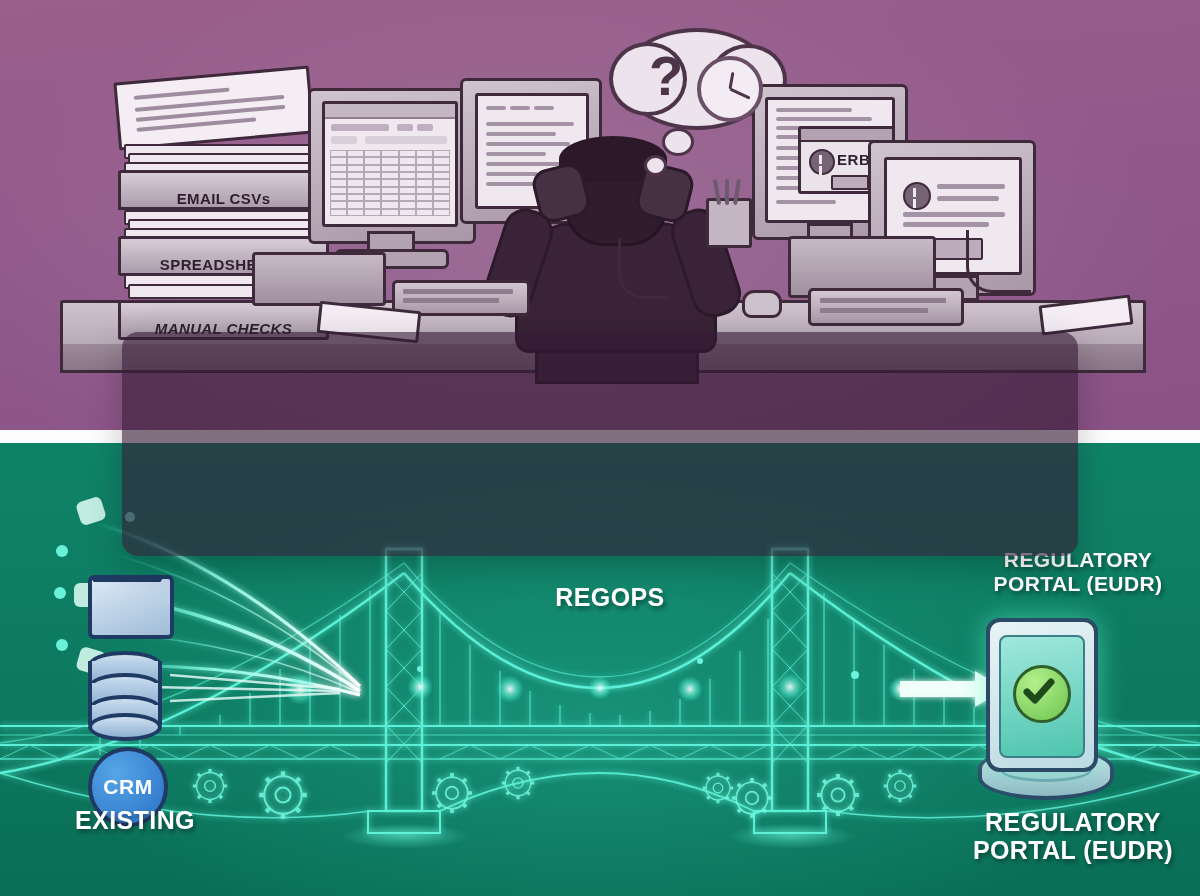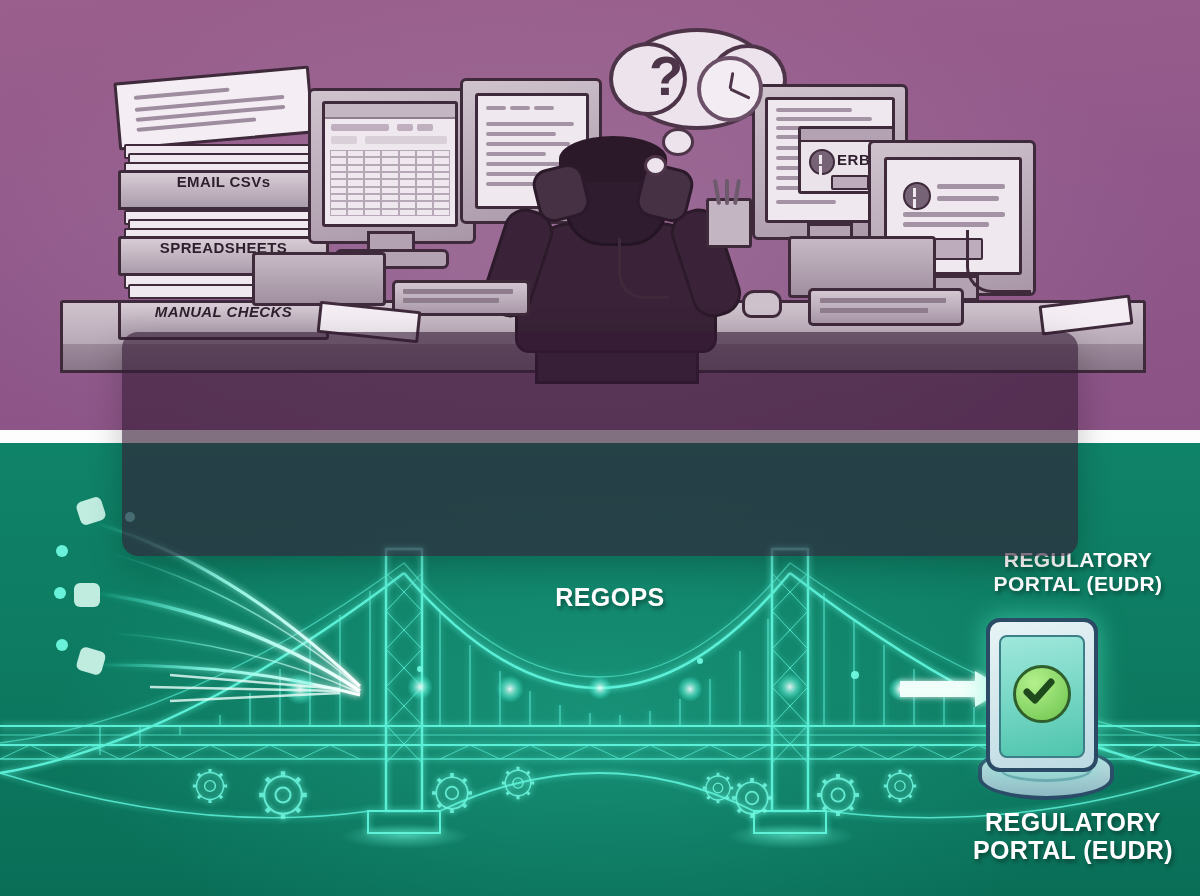--- a/index.html
+++ b/index.html
@@ -22,21 +22,21 @@
   .ink{--ink:#3f2a3c;}
   .desk{position:absolute;left:60px;top:300px;width:1080px;height:48px;
     background:linear-gradient(180deg,#cfc3cd,#b5a5b4);border:3px solid #3f2a3c;border-radius:3px;}
   .desk-front{position:absolute;left:60px;top:344px;width:1080px;height:26px;
     background:linear-gradient(180deg,#9c8a9b,#8a7689);border:3px solid #3f2a3c;border-top:none;}
 
   
   .trays{position:absolute;left:118px;top:118px;width:215px;height:205px;}
   .tray{position:absolute;left:0;width:205px;height:34px;
     background:linear-gradient(180deg,#d8cdd6,#ab9cab);border:3px solid #3f2a3c;border-radius:3px;
-    display:flex;align-items:flex-start;justify-content:center;}
+    display:flex;align-items:flex-end;justify-content:center;}
   .tray-label{font-size:15px;font-weight:700;color:#2f1f2e;letter-spacing:.4px;white-space:nowrap;}
   .tray1{top:52px;}.tray2{top:118px;}.tray3{top:182px;font-style:italic;}
   .tray-leg{position:absolute;width:9px;height:30px;background:#a08ea0;border:3px solid #3f2a3c;}
   .paper-stack{position:absolute;width:195px;height:42px;}
   .paper-stack i{position:absolute;left:0;width:185px;height:11px;display:block;
     background:#efe8ef;border:2px solid #3f2a3c;border-radius:2px;}
   .p-sheet{position:absolute;left:-2px;top:-44px;width:190px;height:62px;background:#f4eef4;
     border:3px solid #3f2a3c;border-radius:2px;transform:rotate(-5deg);}
   .p-sheet b{position:absolute;left:16px;height:4px;background:#9e8d9e;display:block;border-radius:2px;}
 
@@ -561,35 +561,51 @@
         <path d="M900 238 L975 238 L975 228 L1005 246 L975 264 L975 254 L900 254 Z" fill="#f2fffb" opacity=".95"></path>
       </g>
     </svg>
 
     <div style="position:absolute;left:340px;top:380px;width:130px;height:26px;border-radius:50%;
          background:radial-gradient(ellipse,rgba(110,250,220,.5),rgba(110,250,220,0) 70%)"></div>
     <div style="position:absolute;left:726px;top:380px;width:130px;height:26px;border-radius:50%;
          background:radial-gradient(ellipse,rgba(110,250,220,.5),rgba(110,250,220,0) 70%)"></div>
   </div>
 
+  <div class="icon-col">
+    <div class="ic ic-mail"></div>
+    <div class="ic ic-db">
+      <i style="top:0"></i>
+      <b style="top:10px;height:22px"></b>
+      <i style="top:22px"></i>
+      <b style="top:32px;height:22px"></b>
+      <i style="top:44px"></i>
+      <b style="top:54px;height:20px"></b>
+      <i style="top:62px"></i>
+    </div>
+    <div class="ic ic-crm">
+      <span>CRM</span>
+    </div>
+  </div>
 
   <div class="phone-wrap">
     <div class="pedestal"></div>
     <div class="phone">
       <div class="phone-scr">
         <div class="check">
           <svg width="52" height="52" viewBox="0 0 52 52" style="position:absolute;left:-3px;top:-3px">
             <path d="M14 27 L22 35 L38 17" stroke="#1f4a1c" stroke-width="7" fill="none" stroke-linecap="round" stroke-linejoin="round"></path>
           </svg>
         </div>
       </div>
     </div>
   </div>
 
   <div class="lbl lbl-existing">
+    <div>EXISTING</div>
   </div>
 
   <div class="lbl lbl-bridge">
     <div>REGOPS</div>
   </div>
 
 
   <div class="lbl lbl-portal-top">
     <div>REGULATORY</div>
     <div>PORTAL (EUDR)</div>

